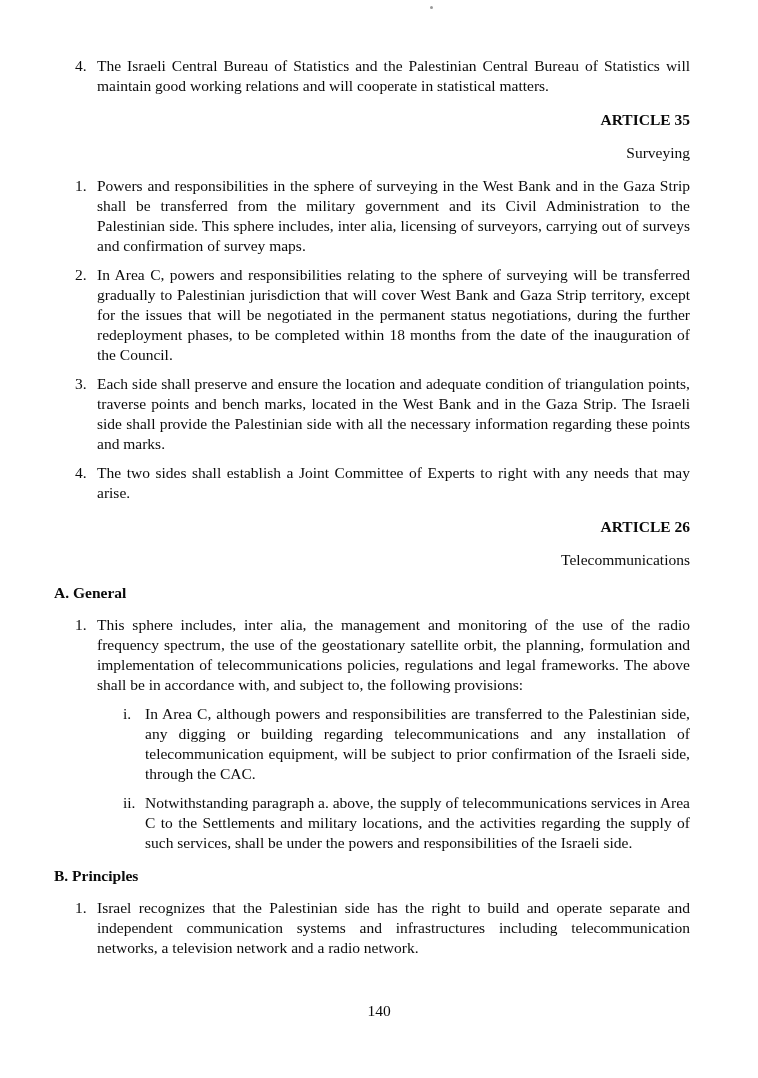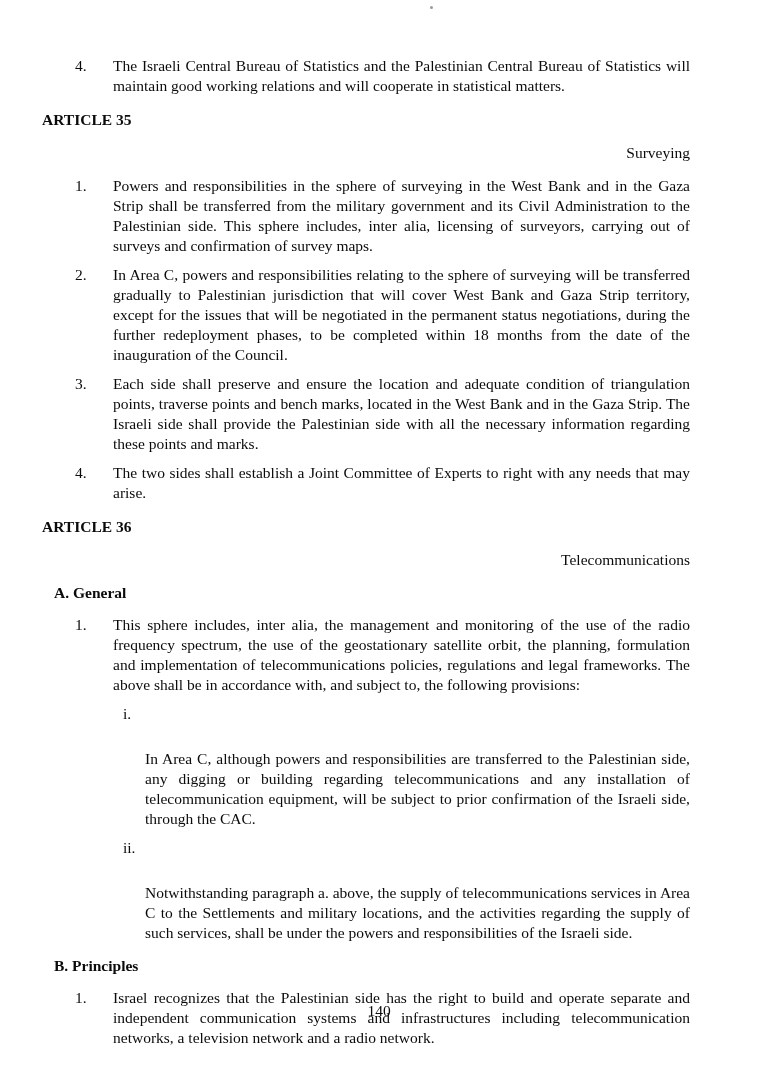--- a/index.html
+++ b/index.html
@@ -27,38 +27,36 @@
     margin-left: 33px;
     margin-bottom: 9px;
   }
   .numbered-item > .num {
     flex: none;
     width: 22px;
   }
   .numbered-item > .txt {
     flex: 1;
     text-align: justify;
-    margin-left: 16px;
   }
   .sub-item {
     display: flex;
     margin-left: 81px;
     margin-bottom: 9px;
   }
   .sub-item > .num {
     flex: none;
     width: 22px;
   }
   .sub-item > .txt {
     flex: 1;
     text-align: justify;
-    margin-top: 45px;
   }
   .article-heading {
-    text-align: left;
+    text-align: right;
     font-weight: bold;
     margin: 14px 0 13px 0;
   }
   .article-subheading {
     text-align: right;
     margin: 0 0 13px 0;
   }
   .section-label {
     font-weight: bold;
     margin: 13px 0 12px 12px;
@@ -111,21 +109,21 @@
     <div class="numbered-item">
       <span class="num">3.</span>
       <div class="txt">Each side shall preserve and ensure the location and adequate condition of triangulation points, traverse points and bench marks, located in the West Bank and in the Gaza Strip. The Israeli side shall provide the Palestinian side with all the necessary information regarding these points and marks.</div>
     </div>
 
     <div class="numbered-item">
       <span class="num">4.</span>
       <div class="txt">The two sides shall establish a Joint Committee of Experts to right with any needs that may arise.</div>
     </div>
 
-    <div class="article-heading">ARTICLE 36</div>
+    <div class="article-heading">ARTICLE 26</div>
     <div class="article-subheading">Telecommunications</div>
 
     <div class="section-label">A. General</div>
 
     <div class="numbered-item">
       <span class="num">1.</span>
       <div class="txt">This sphere includes, inter alia, the management and monitoring of the use of the radio frequency spectrum, the use of the geostationary satellite orbit, the planning, formulation and implementation of telecommunications policies, regulations and legal frameworks. The above shall be in accordance with, and subject to, the following provisions:</div>
     </div>
 
     <div class="sub-item">

